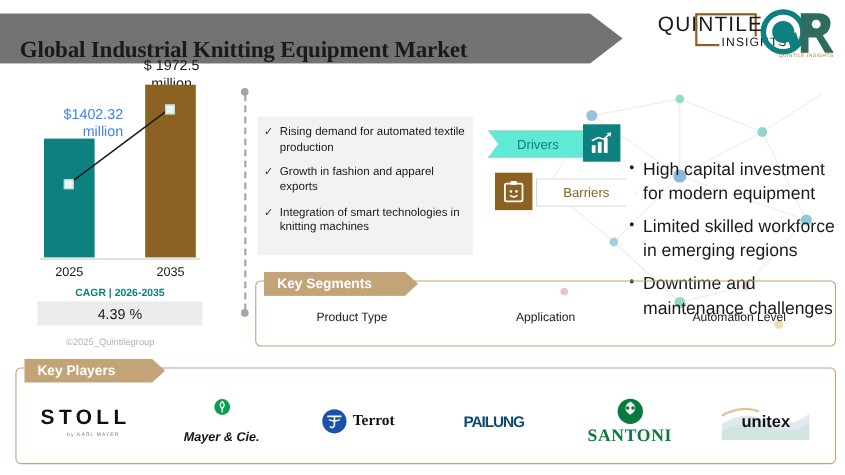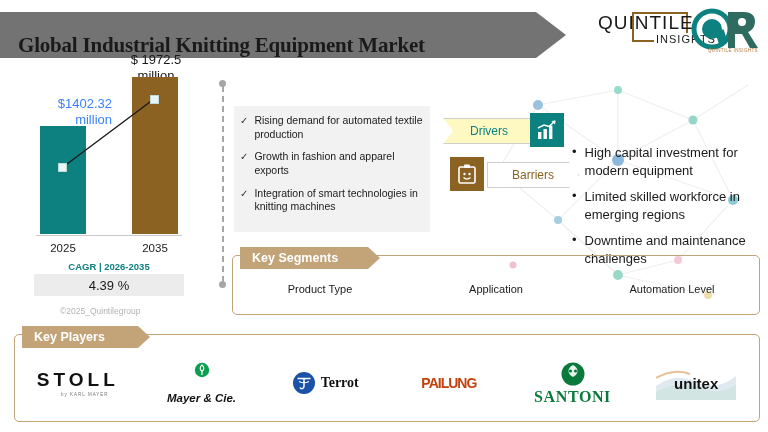--- a/index.html
+++ b/index.html
@@ -75,39 +75,39 @@
 
   
   .drivers-panel { position: absolute; left: 234px; top: 106px; width: 196px; height: 126px;
                    background: #f2f2f2; padding: 8px 6px 0 6px; }
   .drv-item { display: flex; gap: 6px; margin-bottom: 9px; }
   .drv-check { font-size: 10px; color: #333; line-height: 1.25; padding-top: 1px; }
   .drv-text { font-size: 10.5px; color: #1a1a1a; line-height: 1.3; }
 
   
   .tag-drivers { position: absolute; left: 443px; top: 118px; width: 92px; height: 26px;
-                 background: #fef9c3; border: 1px solid #cfcfcf;
+                 background: #5eead4; border: 1px solid #cfcfcf;
                  clip-path: polygon(0 0, 92px 0, 92px 26px, 0 26px, 10px 13px);
                  display: flex; align-items: center; justify-content: center;
                  font-size: 12px; color: #0d8080; }
   .icon-drivers { position: absolute; left: 530px; top: 113px; width: 34px; height: 34px;
                   background: #0d8080; display: flex; align-items: center; justify-content: center; }
   .tag-barriers { position: absolute; left: 487px; top: 162px; width: 92px; height: 26px;
                   background: #ffffff; border: 1px solid #cfcfcf;
                   clip-path: polygon(0 0, 82px 0, 92px 13px, 82px 26px, 0 26px);
                   display: flex; align-items: center; justify-content: center;
                   font-size: 12px; color: #8c6222; }
   .icon-barriers { position: absolute; left: 450px; top: 157px; width: 34px; height: 34px;
                    background: #8c6222; display: flex; align-items: center; justify-content: center; }
 
   
   .barriers-list { position: absolute; left: 572px; top: 144px; width: 192px; }
   .bar-item { display: flex; gap: 8px; margin-bottom: 9px; }
   .bar-bullet { font-size: 13px; color: #1a1a1a; line-height: 1; padding-top: 1px; }
-  .bar-text { font-size: 13px; color: #1a1a1a; line-height: 1.35; }
+  .bar-text { font-size: 16px; color: #1a1a1a; line-height: 1.35; }
 
   
   .segments-box { position: absolute; left: 232px; top: 255px; width: 528px; height: 60px;
                   border: 1.5px solid #c3a378; border-radius: 5px; background: transparent; }
   .tab { position: absolute; height: 22px; background: #c3a378;
          display: flex; align-items: center; font-size: 12.5px; font-weight: bold;
          color: #ffffff; padding-left: 12px; }
   .tab-segments { left: 240px; top: 247px; width: 140px;
                   clip-path: polygon(0 0, 128px 0, 140px 11px, 128px 22px, 0 22px); }
   .seg-row { position: absolute; left: 232px; top: 283px; width: 528px;
@@ -125,21 +125,21 @@
             justify-content: center; height: 70px; }
 
   .lg-shima { font-size: 11.5px; font-weight: bold; color: #1464b4; letter-spacing: .4px;
               font-style: italic; }
   .lg-stoll { font-size: 19px; font-weight: bold; color: #111; letter-spacing: 4px; }
   .lg-stoll-sub { font-size: 4.5px; color: #777; letter-spacing: 1px; margin-top: 1px; margin-left: 14px; }
   .lg-mayer-wrap { display: flex; align-items: center; gap: 14px; flex-direction: column; }
   .lg-mayer { font-size: 11.5px; font-weight: bold; font-style: italic; color: #111; }
   .lg-terrot-wrap { display: flex; align-items: center; gap: 5px; }
   .lg-terrot { font-size: 14px; font-weight: bold; color: #111; font-family: "Liberation Serif", serif; }
-  .lg-pailung { font-size: 14px; font-weight: bold; color: #c2410c; letter-spacing: -1px;
+  .lg-pailung { font-size: 14px; font-weight: bold; color: #0c4a6e; letter-spacing: -1px;
                 font-family: "Liberation Sans", sans-serif; }
   .lg-monarch { font-size: 11px; font-weight: bold; color: #111; letter-spacing: 2px; margin-top: 2px; }
   .lg-santoni { font-size: 16px; font-weight: bold; color: #0a7a3c; letter-spacing: .6px;
                 font-family: "Liberation Serif", serif; margin-top: 1px; }
   .lg-unitex-wrap { position: relative; width: 80px; height: 34px; display: flex;
                     align-items: center; justify-content: center; }
   .lg-unitex { position: relative; font-size: 15px; font-weight: bold; color: #111; z-index: 2; }
 </style>
 </head>
 <body>

